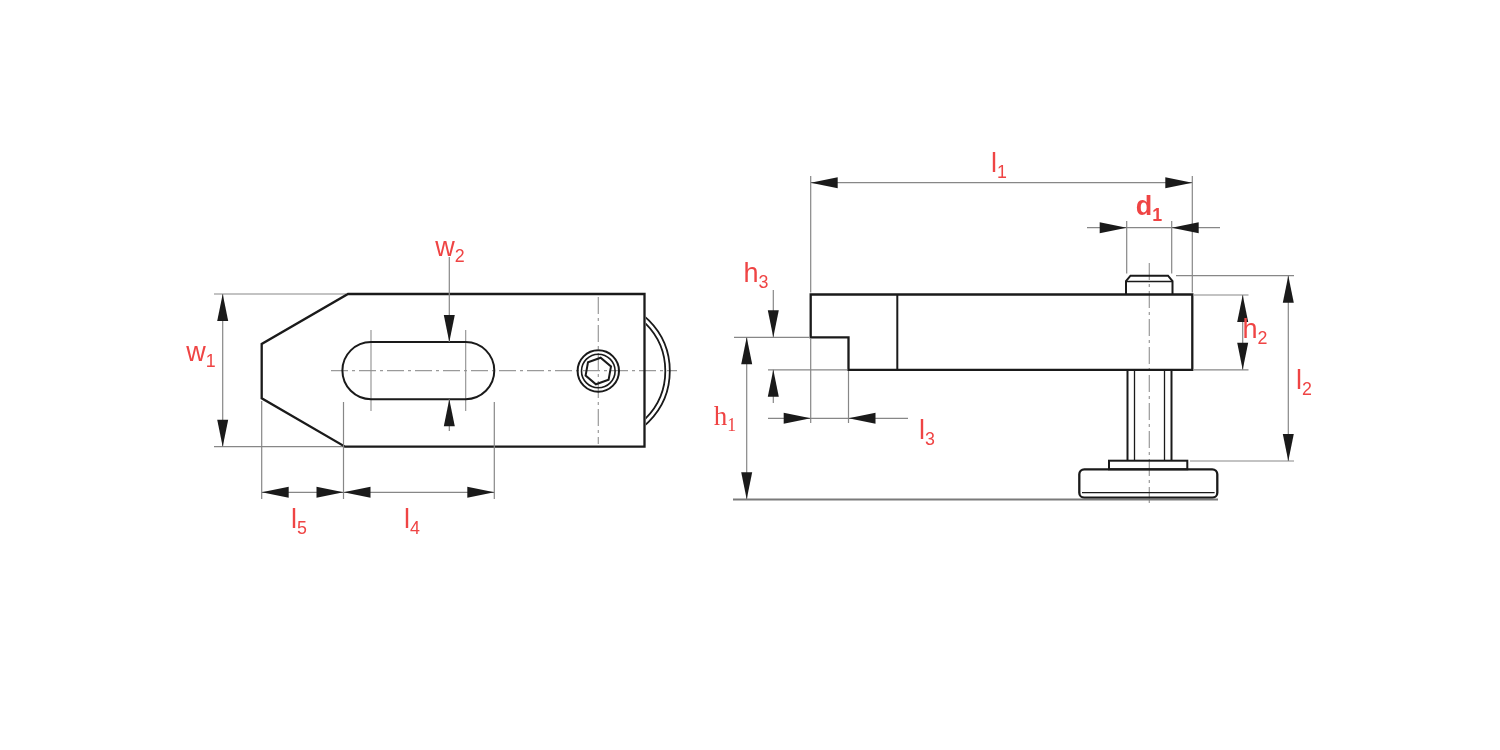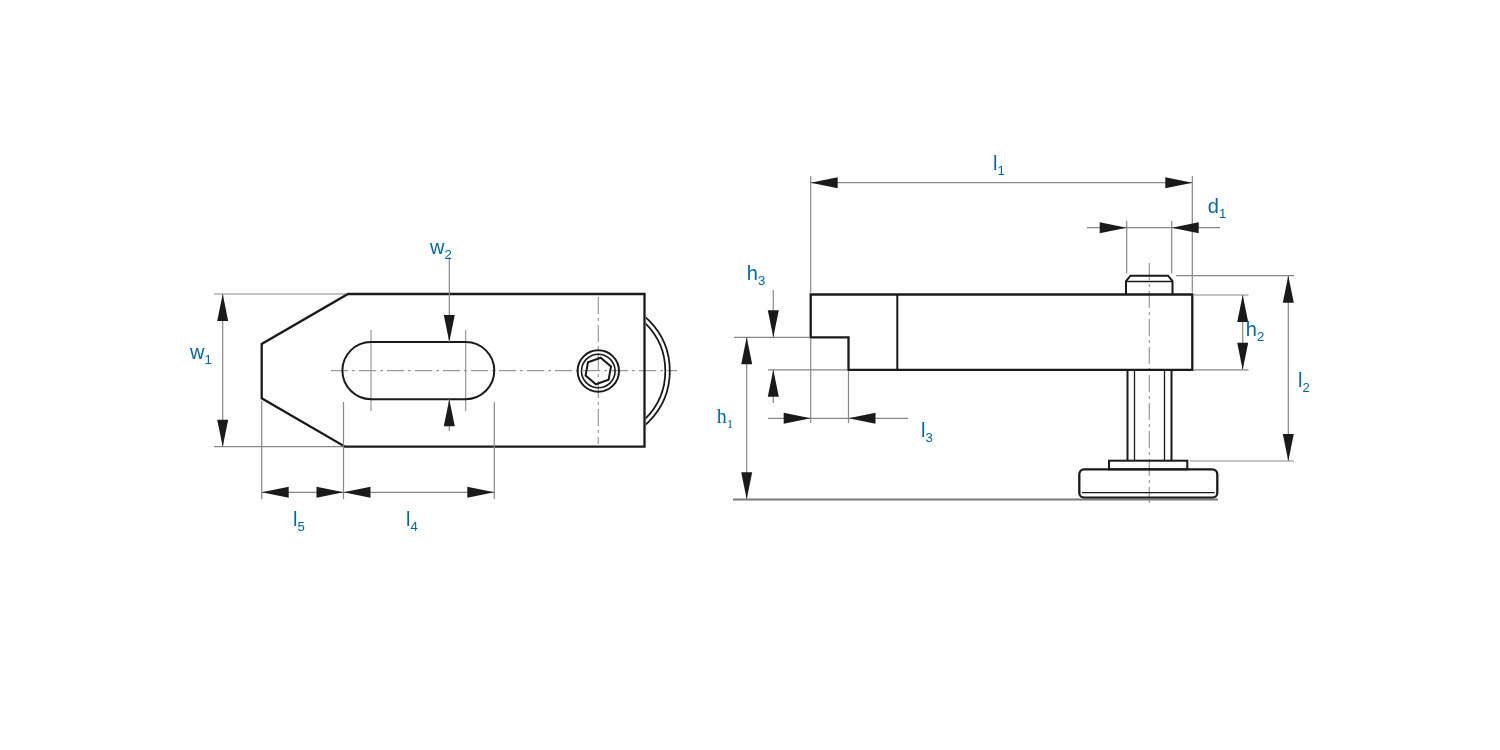--- a/index.html
+++ b/index.html
@@ -20,22 +20,22 @@
   .dim      { fill: none; stroke: #878787; stroke-width: 1.2; }
   .cl       { fill: none; stroke: #9a9a9a; stroke-width: 1.2; stroke-dasharray: 17 4 3 4; }
   .tick     { fill: none; stroke: #8f8f8f; stroke-width: 1.1; }
   .arrow    { fill: #1a1a1a; stroke: none; }
   .ground   { fill: none; stroke: #7a7a7a; stroke-width: 2; }
 
   
   .dim-label {
     position: absolute;
     transform: translate(-50%, -50%);
-    font-size: 20px;
-    color: #0369a1;
+    font-size: 27px;
+    color: #ef4444;
     white-space: nowrap;
     line-height: 1;
   }
   .dim-label sub { font-size: 0.66em; line-height: 0; }
 </style>
 </head>
 <body>
 
 <div class="canvas">
 
@@ -149,25 +149,25 @@
 
       <line class="dim" x1="1176" y1="275.7" x2="1294" y2="275.7"></line>
       <line class="dim" x1="1190" y1="461" x2="1294" y2="461"></line>
       <line class="dim" x1="1288.3" y1="275.7" x2="1288.3" y2="461"></line>
       <polygon class="arrow" points="1288.3,275.7 1282.8,302.7 1293.8,302.7"></polygon>
       <polygon class="arrow" points="1288.3,461 1282.8,434 1293.8,434"></polygon>
     </g>
   </svg>
 
   <div class="dim-label" style="left:201px; top:352px;"><span>w</span><sub>1</sub></div>
-  <div class="dim-label" style="left:441px; top:247px;"><span>w</span><sub>2</sub></div>
+  <div class="dim-label" style="left:450px; top:247px;"><span>w</span><sub>2</sub></div>
   <div class="dim-label" style="left:299px; top:519px;"><span>l</span><sub>5</sub></div>
   <div class="dim-label" style="left:412px; top:519px;"><span>l</span><sub>4</sub></div>
 
   <div class="dim-label" style="left:999px; top:163px;"><span>l</span><sub>1</sub></div>
-  <div class="dim-label" style="left:1217px; top:206px;"><span>d</span><sub>1</sub></div>
+  <div class="dim-label" style="left:1149px; top:206px;font-weight:bold;"><span>d</span><sub>1</sub></div>
   <div class="dim-label" style="left:756px; top:273px;"><span>h</span><sub>3</sub></div>
   <div class="dim-label" style="left:725px; top:416px;font-family:Liberation Serif, serif;"><span>h</span><sub>1</sub></div>
   <div class="dim-label" style="left:927px; top:430px;"><span>l</span><sub>3</sub></div>
   <div class="dim-label" style="left:1219px; top:329px;margin-left:36px;"><span>h</span><sub>2</sub></div>
   <div class="dim-label" style="left:1304px; top:380px;"><span>l</span><sub>2</sub></div>
 
 </div>
 
 </body></html>

